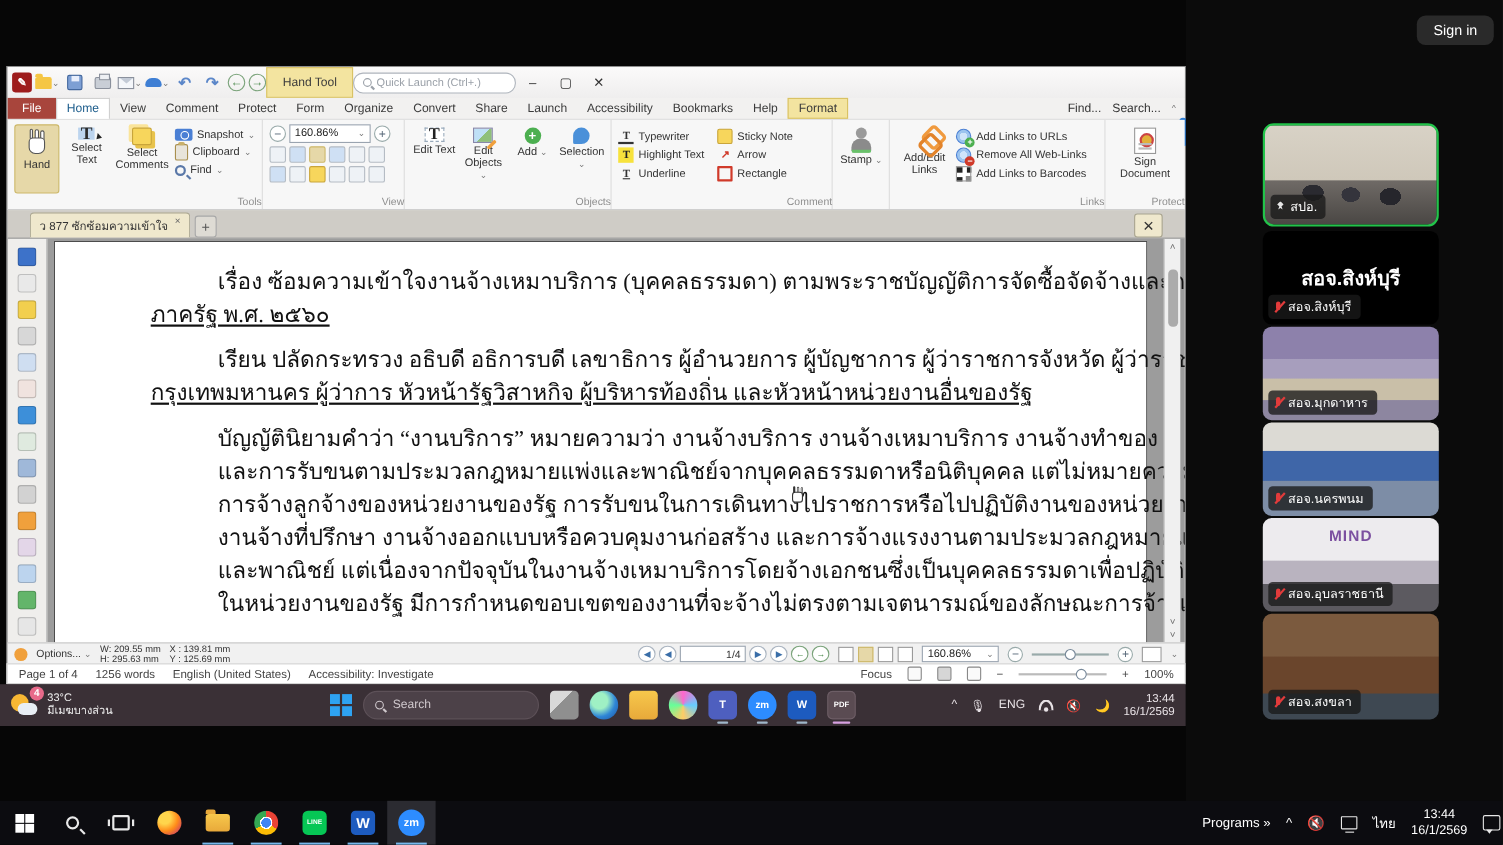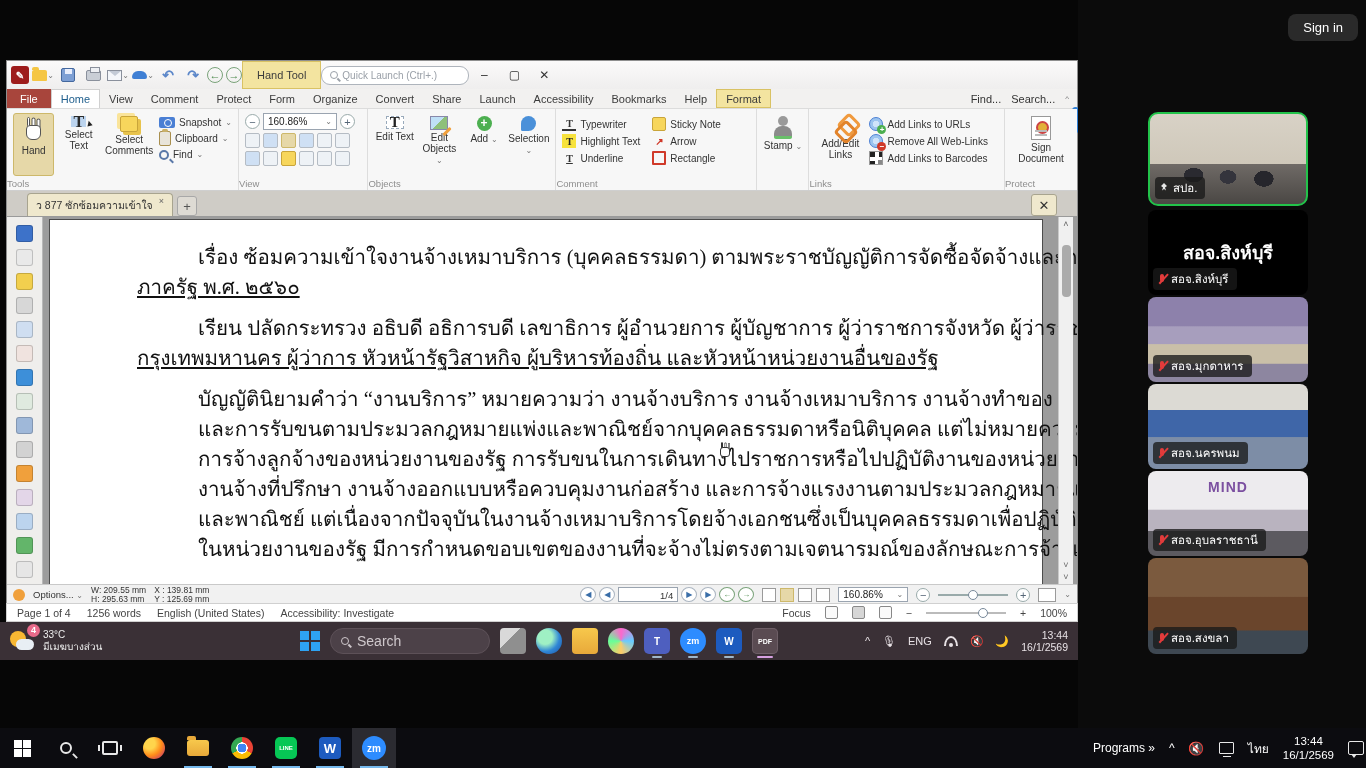--- a/index.html
+++ b/index.html
@@ -42,21 +42,21 @@
   .rtab.file { background:#a8453c; color:#fff; padding:0 13px; }
   .rtab.active { background:#fff; color:#1d5d8c; border:1px solid #d0d0d0; border-bottom:none; }
   .rtab.format { background:#f3e4a0; border:1px solid #d9c264; }
   .ribbon-right { margin-left:auto; display:flex; align-items:center; gap:10px; padding-right:8px; font-size:11px; color:#333; }
   .blue-pill { position:absolute; right:-2px; top:18px; width:7px; height:26px; background:#2f7fd6; border-radius:4px; }
 
   
   .ribbon-body { position:absolute; left:0; top:48px; width:100%; height:82px; background:#f7f7f7;
     display:flex; border-bottom:1px solid #cfcfcf; }
   .rgroup { position:relative; height:100%; border-right:1px solid #ddd; padding:4px 6px 14px 6px; display:flex; gap:4px; }
-  .gcaption { position:absolute; bottom:1px; left:0; width:100%; text-align:left; font-size:9.5px; color:#8e8e8e;margin-top:32px; }
+  .gcaption { position:absolute; bottom:1px; left:0; width:100%; text-align:right; font-size:9.5px; color:#8e8e8e;margin-top:32px; }
   .bigbtn { width:46px; display:flex; flex-direction:column; align-items:center; justify-content:flex-start; gap:2px; padding-top:3px; font-size:10px; color:#333; text-align:center; line-height:11px; border-radius:3px; }
   .bigbtn.hl { background:#e6d8a8; border:1px solid #cdb86a; }
   .smallrows { display:flex; flex-direction:column; justify-content:flex-start; gap:3px; padding-top:4px; }
   .srow { display:flex; align-items:center; gap:4px; font-size:10px; color:#333; white-space:nowrap; }
   .chev { color:#777; font-size:8px; }
 
   
   .hand-ic { width:22px; height:26px; position:relative; }
   .hand-ic .palm { position:absolute; left:3px; top:8px; width:15px; height:15px; background:#fff; border:1.5px solid #555; border-radius:4px 4px 6px 6px; }
   .hand-ic .fg { position:absolute; top:0px; left:4px; width:3px; height:10px; background:#fff; border:1.5px solid #555; border-radius:2px;
@@ -169,21 +169,21 @@
   .wbadge { position:absolute; right:-4px; top:-5px; width:13px; height:13px; background:#e86a8a; border-radius:50%;
     color:#fff; font-size:9px; text-align:center; line-height:13px; font-weight:bold; }
   .wtxt { font-size:10px; line-height:12px; }
   .tb-center { position:absolute; left:300px; display:flex; align-items:center; gap:10px; }
   .win11 { width:20px; height:20px; background:
       linear-gradient(#2ea3f2,#2ea3f2) 0 0/9px 9px no-repeat,
       linear-gradient(#2ea3f2,#2ea3f2) 11px 0/9px 9px no-repeat,
       linear-gradient(#2ea3f2,#2ea3f2) 0 11px/9px 9px no-repeat,
       linear-gradient(#2ea3f2,#2ea3f2) 11px 11px/9px 9px no-repeat; }
   .searchpill { width:160px; height:26px; background:#4c4148; border:1px solid #5d5158; border-radius:13px;
-    display:flex; align-items:center; gap:8px; padding:0 10px; color:#cfc8cc; font-size:14px; }
+    display:flex; align-items:center; gap:8px; padding:0 10px; color:#cfc8cc; font-size:11px; }
   .searchpill .mag { border-color:#cfc8cc; } .searchpill .mag::after { background:#cfc8cc; }
   .app { width:26px; height:26px; border-radius:5px; display:flex; align-items:center; justify-content:center;
     font-size:10px; font-weight:bold; color:#fff; position:relative; }
   .app.active { background:#5a4b52; box-shadow:inset 0 0 0 1px #6d5e66; }
   .app .runline { position:absolute; bottom:-4px; left:8px; width:10px; height:2px; background:#9fb6c9; border-radius:1px; }
   .a-taskview { background:linear-gradient(135deg,#d9d9d9 40%,#8f8f8f 40%); border-radius:4px; }
   .a-edge { background:radial-gradient(circle at 35% 35%, #9ff0c4 0 30%, #2f86d6 60%, #1b4f9e); border-radius:50%; }
   .a-explorer { background:linear-gradient(#f7c84c,#e8a93a); border-radius:4px; }
   .a-copilot { background:conic-gradient(#f6c, #6cf, #fc6, #6f9, #f6c); border-radius:50%; }
   .a-teams { background:#4e5fbf; }

